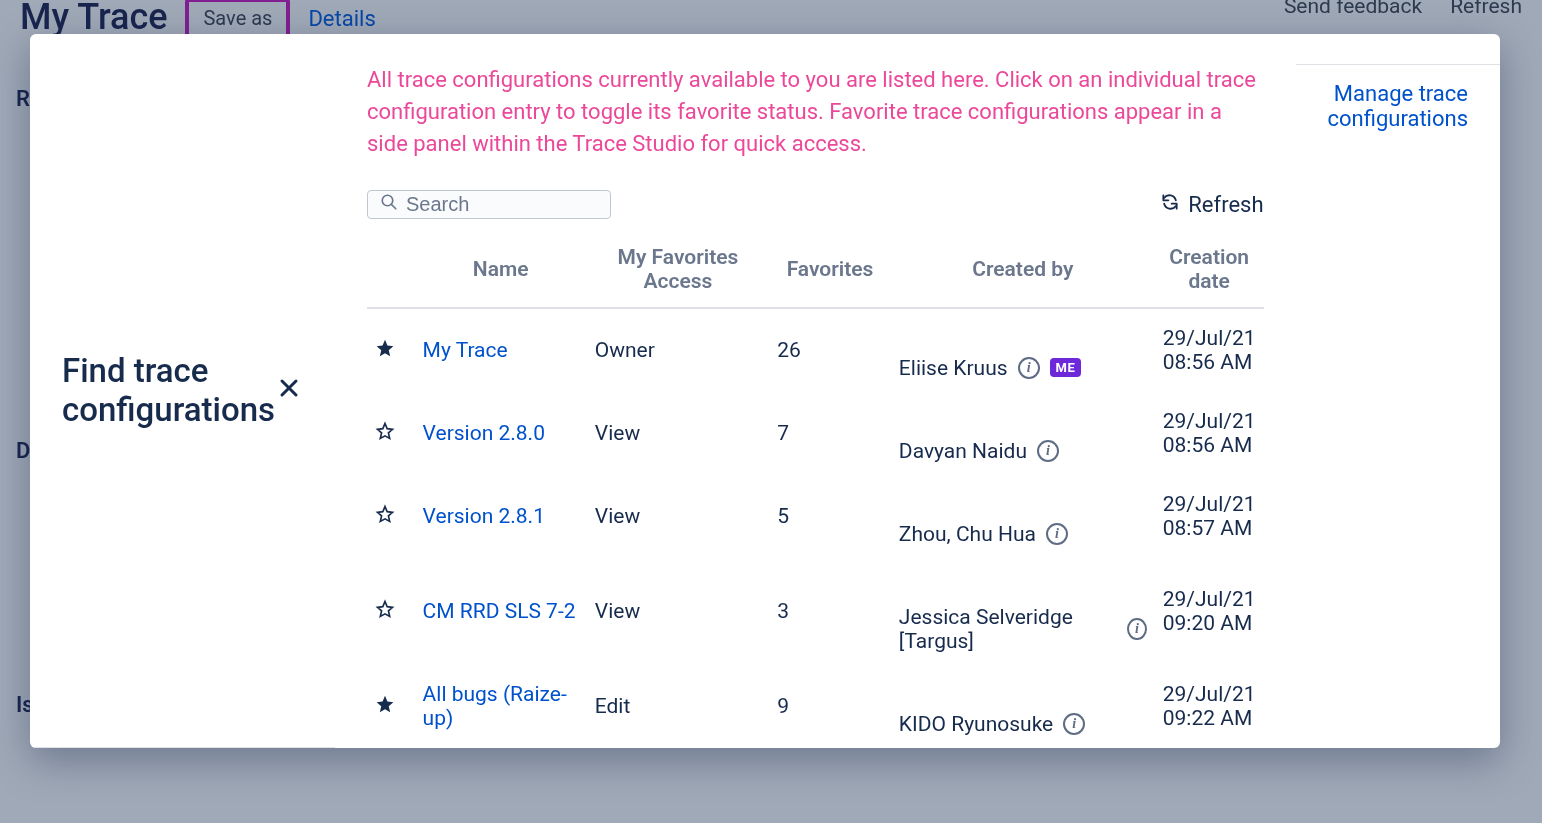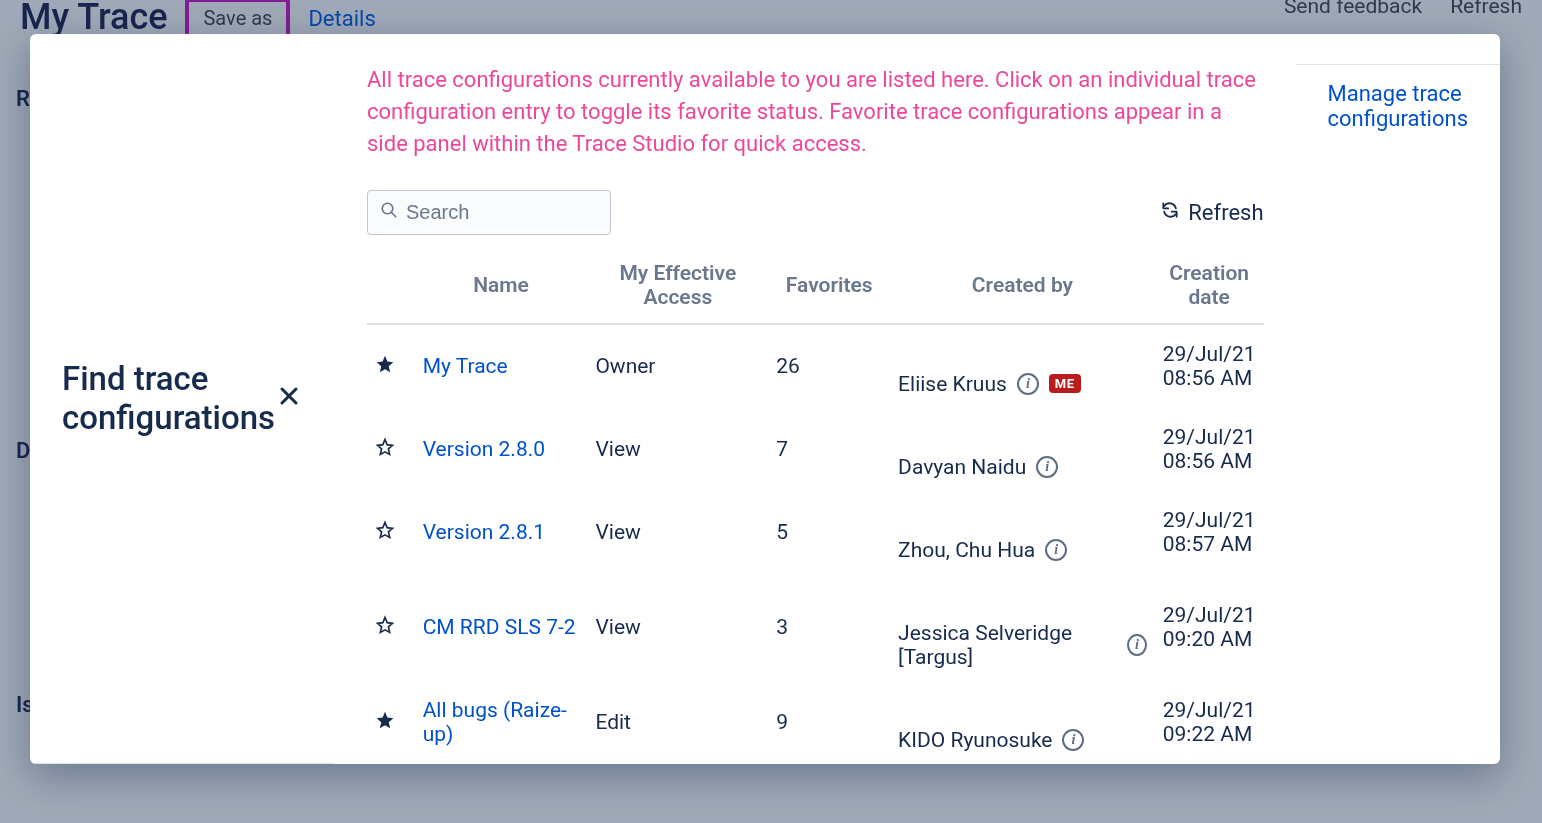--- a/index.html
+++ b/index.html
@@ -65,21 +65,21 @@
     }
     .toolbar-row {
       display: flex; justify-content: space-between; align-items: center;
       margin-bottom: 16px;
     }
     .search-box {
       display: flex; align-items: center;
       border: 1px solid #c1c7d0;
       background: #fafbfc;
       border-radius: 4px;
-      padding: 10px 12px;
+      padding: 2px 12px;
       width: 244px;
     }
     .search-box input {
       border: none; background: transparent; outline: none;
       font-size: 20px; color: #172b4d;
       width: 100%;
       margin-left: 8px;
     }
     .search-box input::placeholder { color: #6b778c; }
     .refresh-link {
@@ -110,27 +110,28 @@
     .star { font-size: 20px; cursor: pointer; display: inline-flex; }
     .star svg { width: 20px; height: 20px; }
     .creator-cell { display: flex; align-items: center; gap: 10px; margin-top: 35px; }
     .info-icon {
       width: 22px; height: 22px; border: 2px solid #5e6c84; border-radius: 50%;
       display: inline-flex; align-items: center; justify-content: center;
       font-size: 14px; font-style: italic; color: #5e6c84; font-weight: 600;
       font-family: Georgia, serif;
     }
     .me-badge {
-      background: #b91c1c; color: #fff; font-size: 13px; font-weight: 700;
+      background: #6d28d9; color: #fff; font-size: 13px; font-weight: 700;
       padding: 2px 6px; border-radius: 4px; letter-spacing: 0.5px;
     }
     .modal-footer {
       border-top: 1px solid #dfe1e6;
       margin-top: 30px;
       padding: 16px 32px 22px 32px;
+      text-align: right;
     }
     .manage-link { color: #0052cc; font-size: 22px; cursor: pointer; }
     .search-icon-svg { width: 18px; height: 18px; }
     .refresh-icon-svg { width: 20px; height: 22px; }
   </style>
 </head>
 <body>
 
 <div class="bg-header">
   <div class="bg-left">
@@ -191,21 +192,21 @@
           <col class="col-name">
           <col class="col-access">
         <col class="col-fav">
           <col class="col-created">
           <col>
       </colgroup>
       <thead>
         <tr>
           <th></th>
           <th>Name</th>
-          <th>My Effective Access</th>
+          <th>My Favorites Access</th>
           <th>Favorites</th>
           <th>Created by</th>
           <th>Creation date</th>
         </tr>
       </thead>
       <tbody id="rows-body">
           <tr>
             <td><span class="star">
                 <svg viewBox="0 0 24 24">
                   <path fill="#172b4d" d="M12 2l2.9 6.9L22 9.8l-5.5 4.8L18.2 22 12 18.3 5.8 22l1.7-7.4L2 9.8l7.1-0.9L12 2z"></path>

